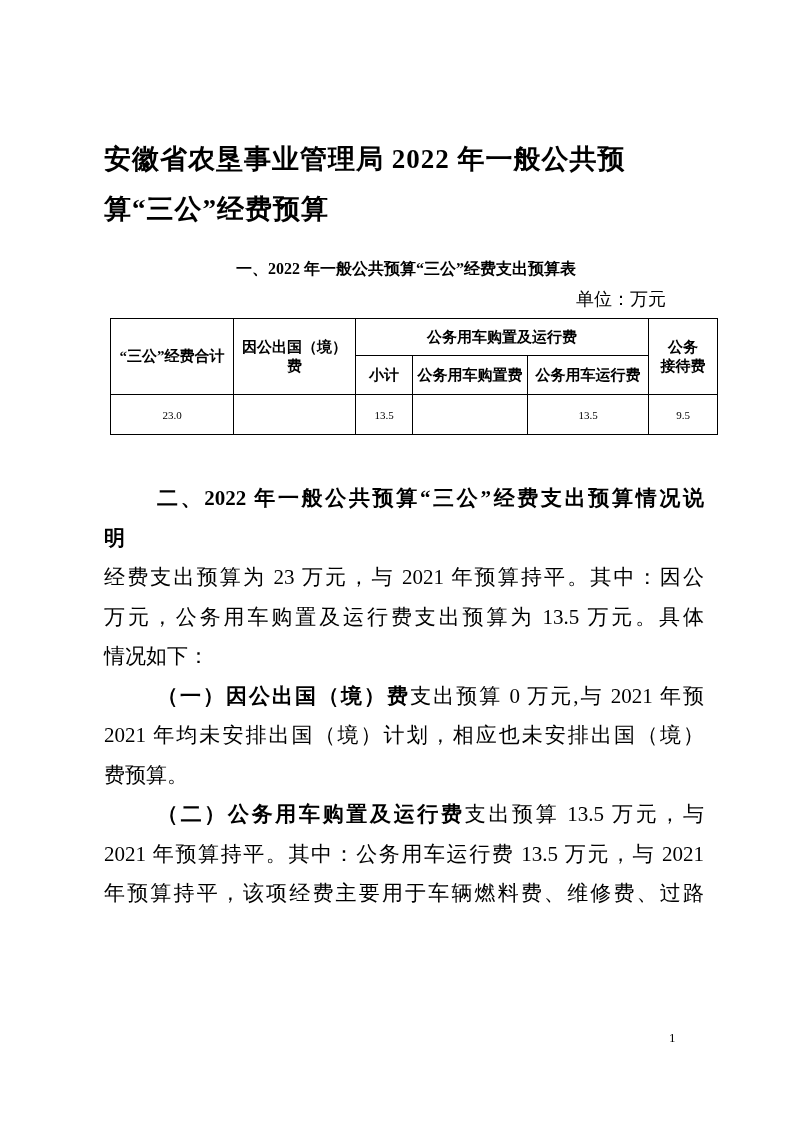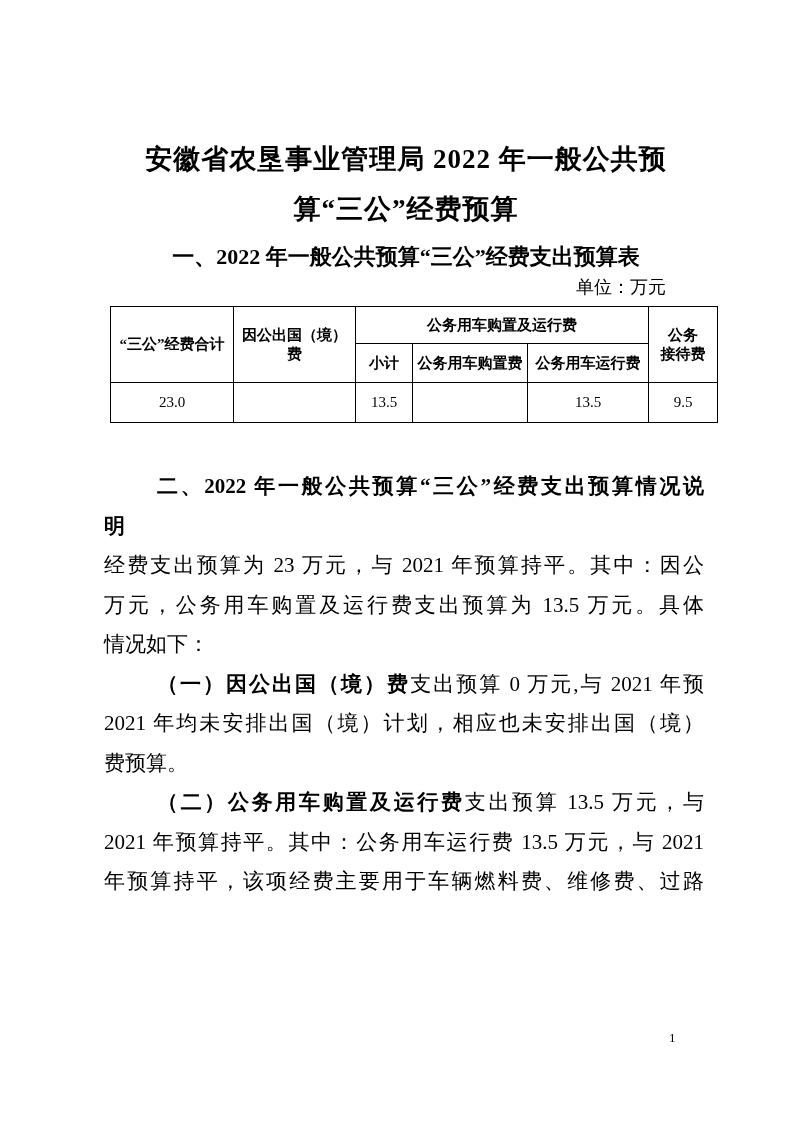--- a/index.html
+++ b/index.html
@@ -8,32 +8,32 @@
     width:794px;height:1122px;
     background:#ffffff;
     overflow:hidden;
     font-family:"Liberation Serif","DejaVu Serif",serif;
     color:#000000;
   }
   .content{margin-left:104px;width:604px;}
   
   .doc-title{
     margin-top:134px;
-    text-align:center;
+    text-align:left;
     font-weight:bold;
     font-size:27px;
     line-height:50px;
     letter-spacing:1px;
   }
   
   .sec1-heading{
-    margin-top:8px;
+    margin-top:20px;
     text-align:center;
     font-weight:bold;
-    font-size:22px;
+    font-size:16px;
     line-height:30px;
   }
   
   .unit-label{
     margin-top:4px;
     text-align:right;
     padding-right:42px;
     font-size:18px;
     line-height:22px;
   }
@@ -46,21 +46,21 @@
     width:607px;
   }
   table.budget td{
     border:1px solid #000;
     text-align:center;
     vertical-align:middle;
     padding:0 2px;
     overflow:hidden;
   }
   td.hd{font-weight:bold;font-size:15px;line-height:19px;}
-  td.val{font-size:15px;}
+  td.val{font-size:11px;}
   tr.hrow1 td{height:36px;}
   tr.hrow2 td{height:38px;}
   tr.drow td{height:39px;}
   
   .body-text{margin-top:44px;width:600px;}
   .bline{
     font-size:21px;
     height:39.5px;
     line-height:39.5px;
     text-align:justify;

